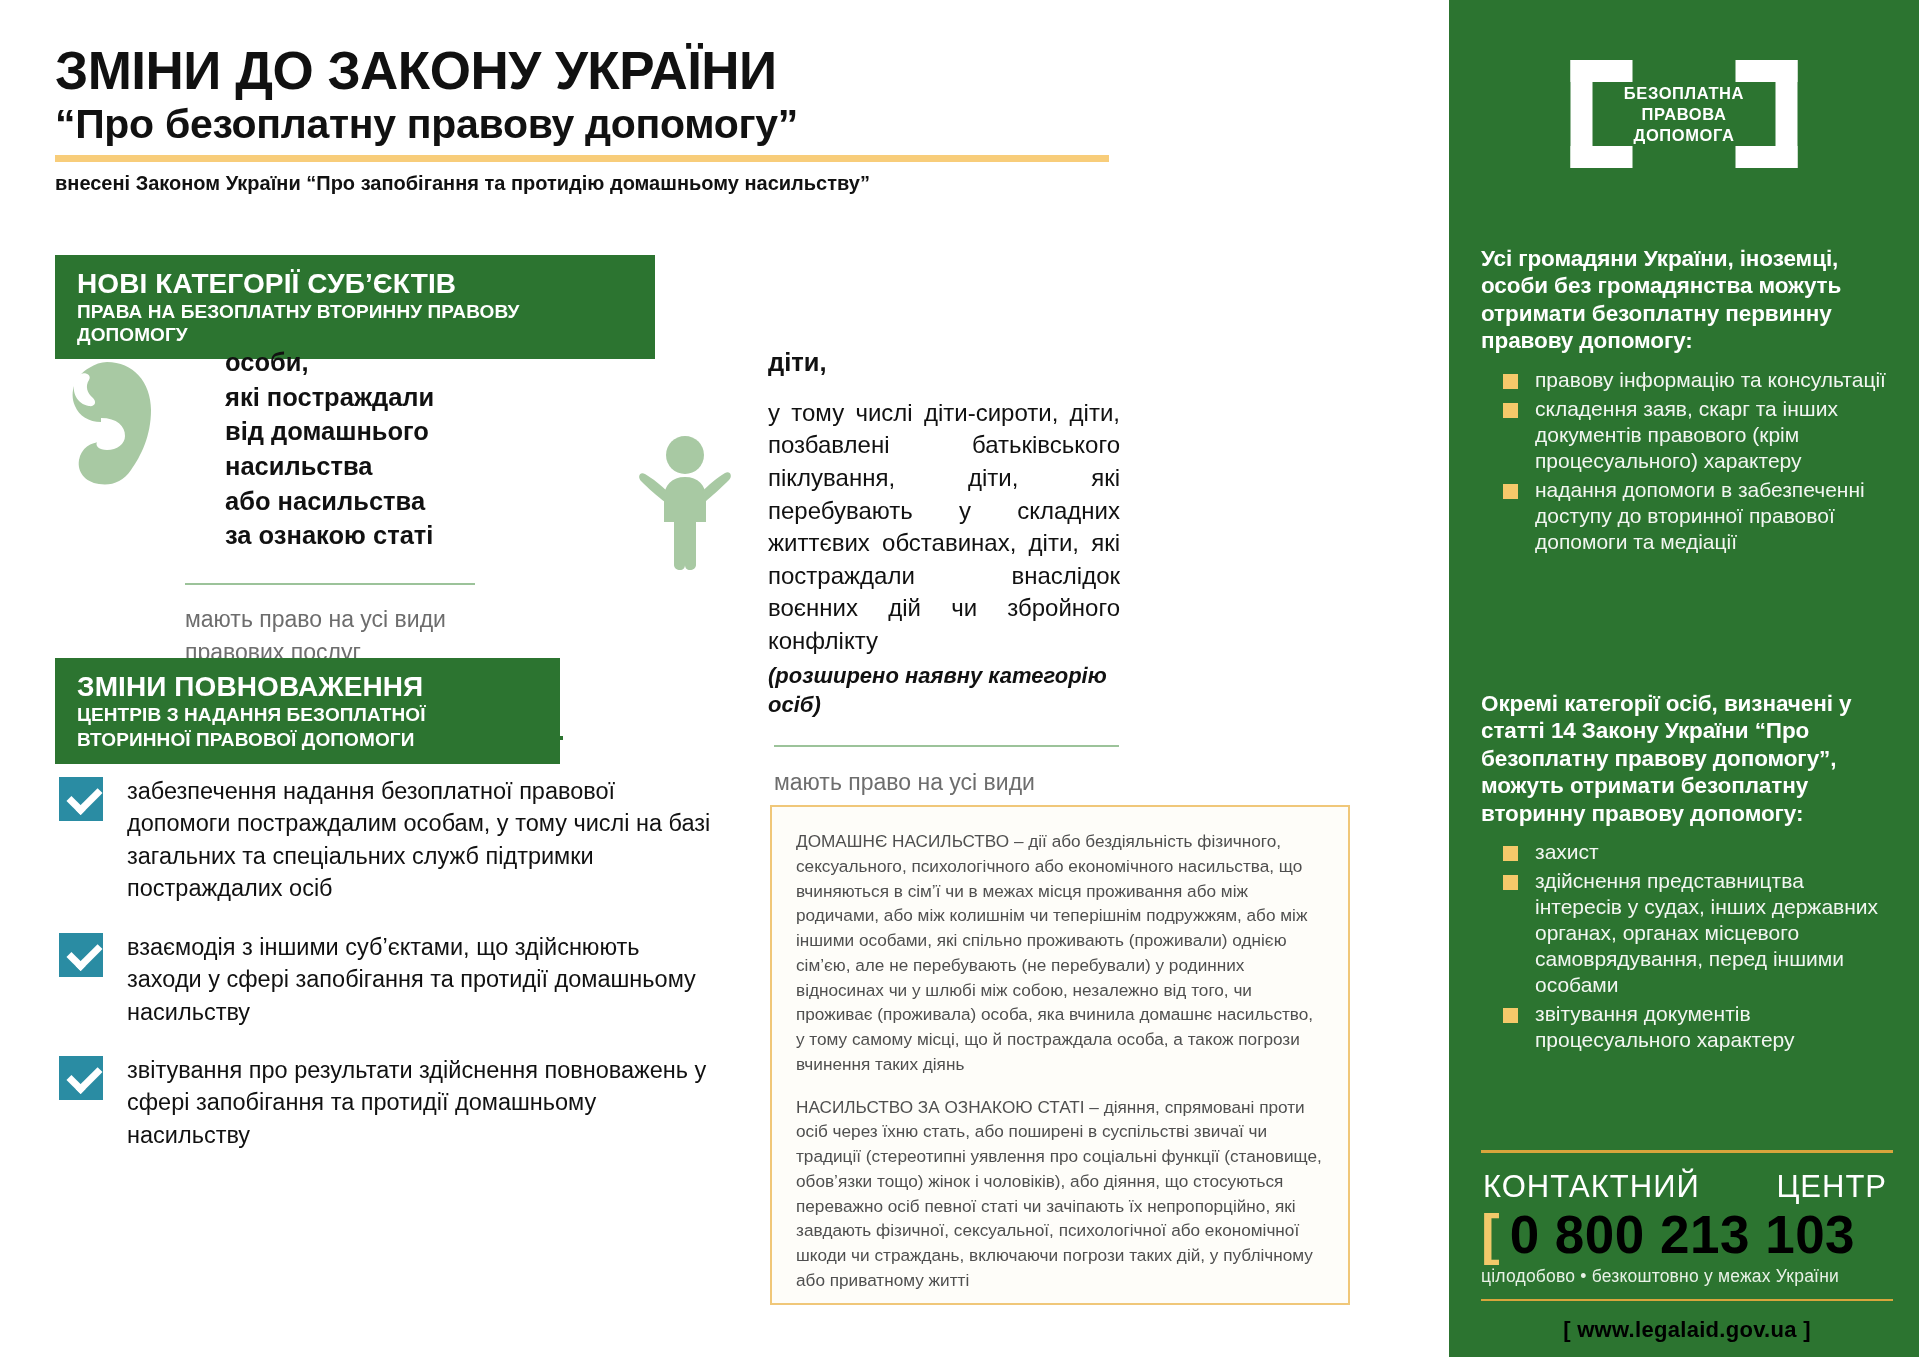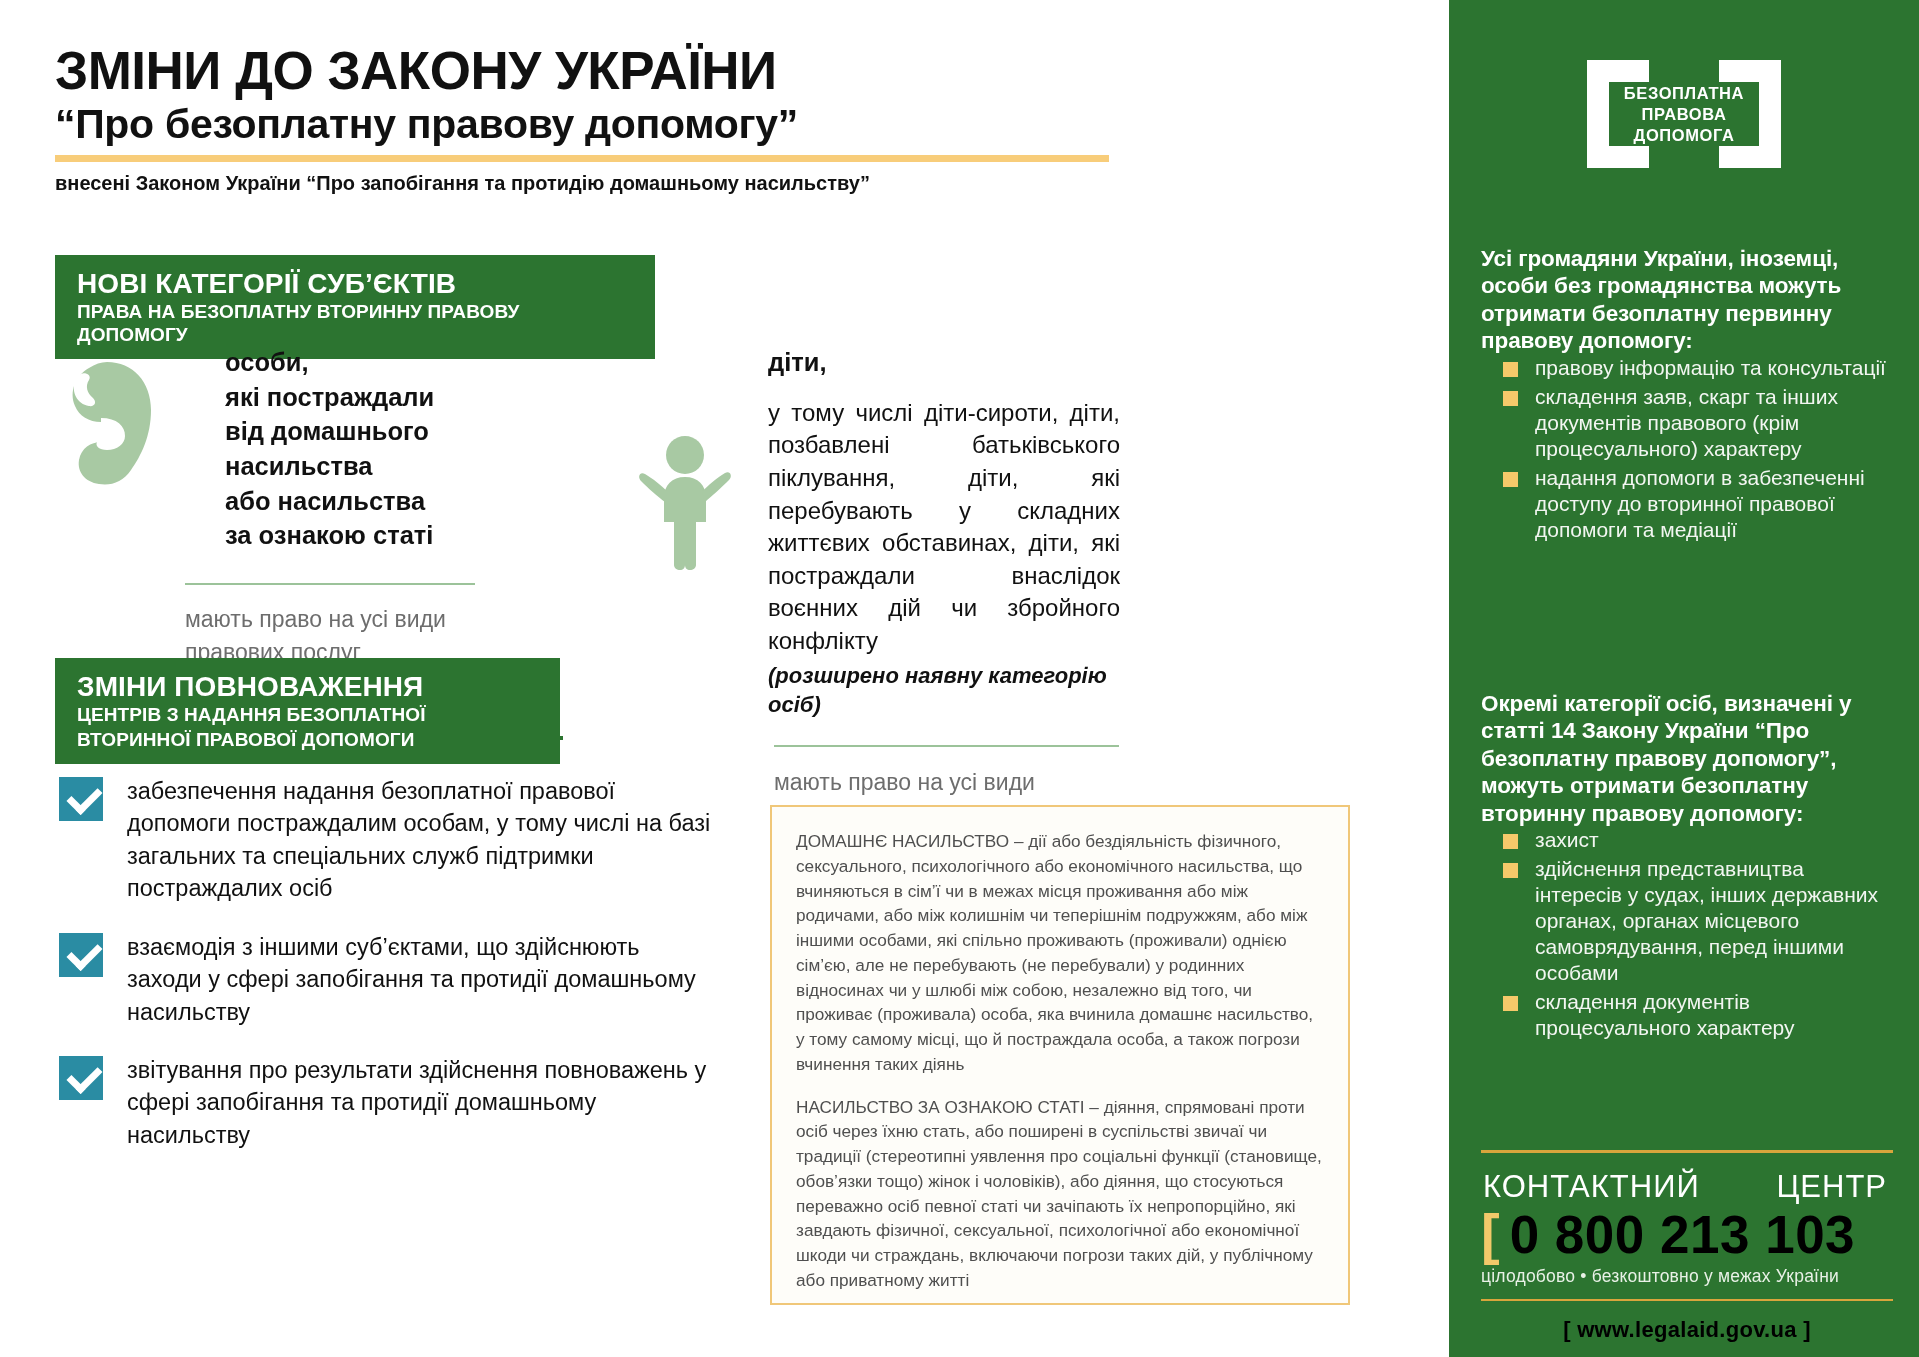--- a/index.html
+++ b/index.html
@@ -13,21 +13,21 @@
   .page { position:relative; width:1919px; height:1357px; background:#fff; }
 
   
   .sidebar {
     position:absolute; left:1449px; top:0; width:470px; height:1357px;
     background:#2c7430;
     padding:0;
   }
   .logo-wrap {
     position:absolute; left:50%; transform:translateX(-50%);
-    top:36px; width:194px; height:155px;
+    top:36px; width:227px; height:155px;
   }
   .logo-frame { position:absolute; inset:0; }
   .lf { position:absolute; background:#ffffff; }
   .lf.tl-v { left:0; top:24px; width:22px; height:108px; }
   .lf.tl-h1 { left:0; top:24px; width:62px; height:22px; }
   .lf.tl-h2 { left:0; top:110px; width:62px; height:22px; }
   .lf.tr-v { right:0; top:24px; width:22px; height:108px; }
   .lf.tr-h1 { right:0; top:24px; width:62px; height:22px; }
   .lf.tr-h2 { right:0; top:110px; width:62px; height:22px; }
   .logo-text {
@@ -35,21 +35,21 @@
     text-align:center; color:#ffffff;
     font-weight:bold; font-size:16.5px; line-height:1.28;
     letter-spacing:0.6px;
   }
 
   .side-block { position:absolute; left:32px; width:412px; color:#ffffff; }
   .side-head {
     font-weight:bold; font-size:22.5px; line-height:1.22;
     letter-spacing:-0.1px;
   }
-  ul.side-list { list-style:none; margin-top:0; }
+  ul.side-list { list-style:none; margin-top:12px; }
   ul.side-list li {
     position:relative; padding-left:54px;
     font-size:21px; line-height:1.24; margin-bottom:3px;
     color:#f2f6f1; font-weight:normal;
   }
   ul.side-list li .sq {
     position:absolute; left:22px; top:7px;
     width:15px; height:15px; background:#f5c96a;
   }
 
@@ -259,21 +259,21 @@
         <li><span class="sq"></span><span>складення заяв, скарг та інших документів правового (крім процесуального) характеру</span></li>
         <li><span class="sq"></span><span>надання допомоги в забезпеченні доступу до вторинної правової допомоги та медіації</span></li>
       </ul>
     </div>
 
     <div class="side-block" style="top:690px;">
       <div class="side-head">Окремі категорії осіб, визначені у статті 14 Закону України “Про безоплатну правову допомогу”, можуть отримати безоплатну вторинну правову допомогу:</div>
       <ul class="side-list">
         <li><span class="sq"></span><span>захист</span></li>
         <li><span class="sq"></span><span>здійснення представництва інтересів у судах, інших державних органах, органах місцевого самоврядування, перед іншими особами</span></li>
-        <li><span class="sq"></span><span>складення документів процесуального характеру</span></li>
+        <li><span class="sq"></span><span>звітування документів процесуального характеру</span></li>
       </ul>
     </div>
 
     <div class="contact">
       <div class="hr-gold"></div>
       <div class="contact-title">
         <span>КОНТАКТНИЙ</span>
         <span>ЦЕНТР</span>
       </div>
       <div class="phone-row">

